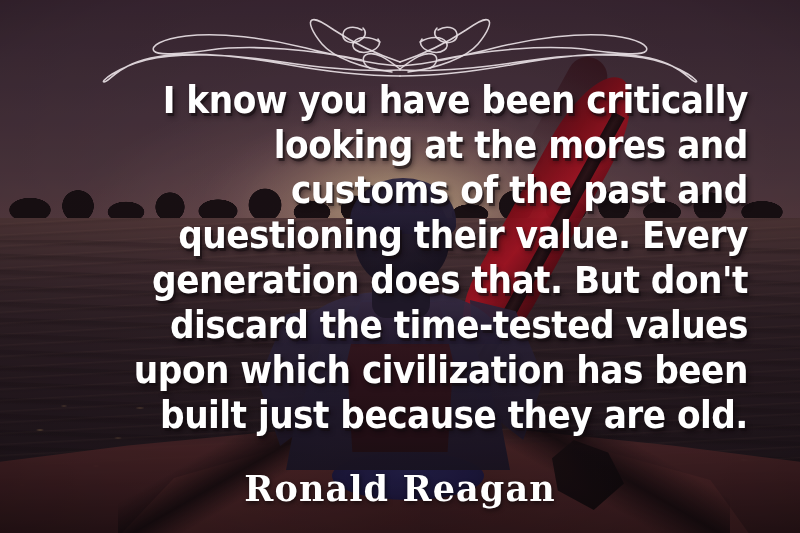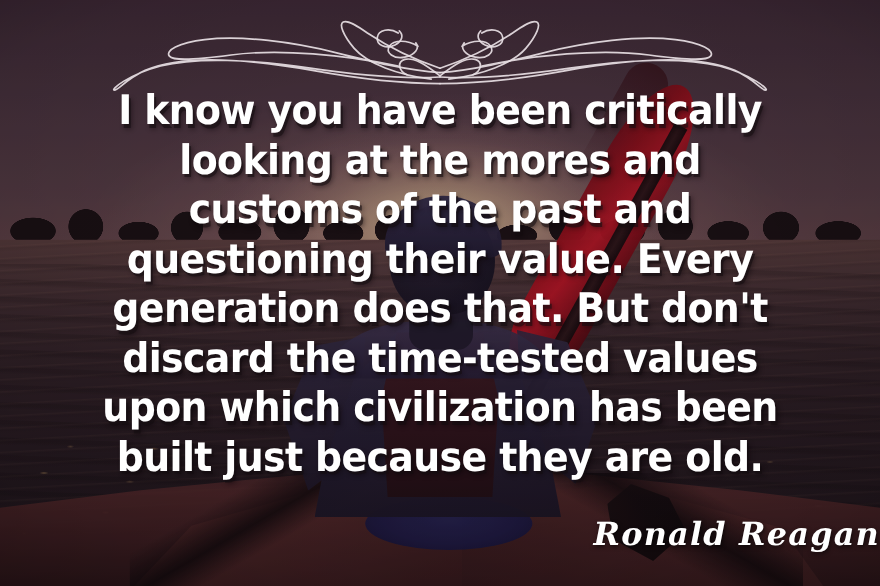--- a/index.html
+++ b/index.html
@@ -310,21 +310,21 @@
   #ornament svg { display: block; width: 100%; height: 100%; }
   #ornament path { fill: none; stroke: #e8e0e4; stroke-width: 1.55; stroke-linecap: round; opacity: .92; }
 
   
   #quote {
     position: absolute;
     left: 0;
     right: 0;
     top: 78px;
     padding: 0 26px;
-    text-align: center;
+    text-align: right;
     box-sizing: border-box;
   }
   .qline {
     display: block;
     color: #ffffff;
     font-family: "DejaVu Sans", sans-serif;
     font-weight: bold;
     font-size: 37px;
     line-height: 45px;
     letter-spacing: -0.6px;
@@ -333,26 +333,25 @@
       2px 3px 0 rgba(20,12,16,0.55),
       3px 4px 5px rgba(10,5,8,0.45);
     transform: scaleX(0.93);
   }
 
   
   #author {
     position: absolute;
     left: 0; right: 0;
     top: 468px;
-    text-align: right;
+    text-align: center;
     color: #ffffff;
     font-family: "DejaVu Serif", serif;
-    font-style: italic;
     font-weight: bold;
-    font-size: 29px;
+    font-size: 35px;
     letter-spacing: 1.1px;
     text-shadow: 1px 2px 4px rgba(0,0,0,0.6);
   }
 
   
   #watermark {
     position: absolute;
     right: 8px;
     bottom: 4px;
     width: 104px;

